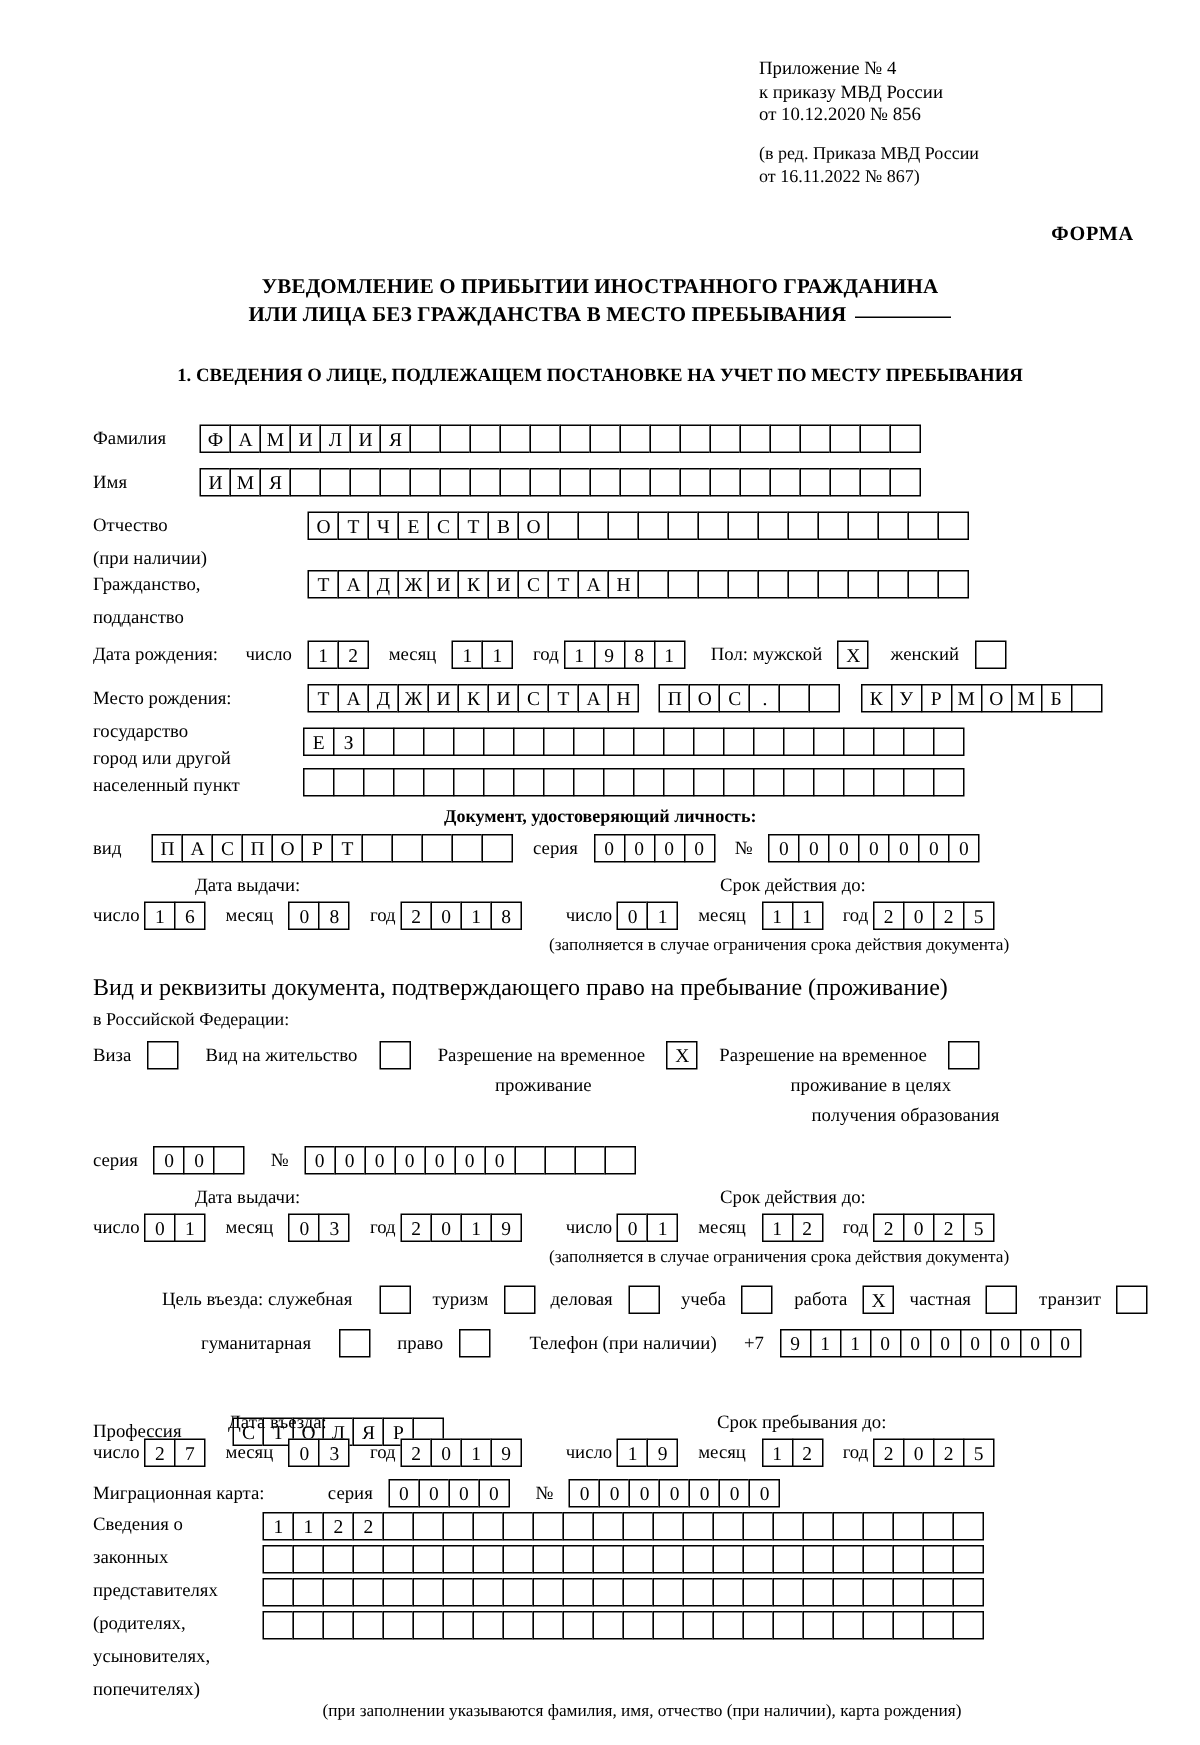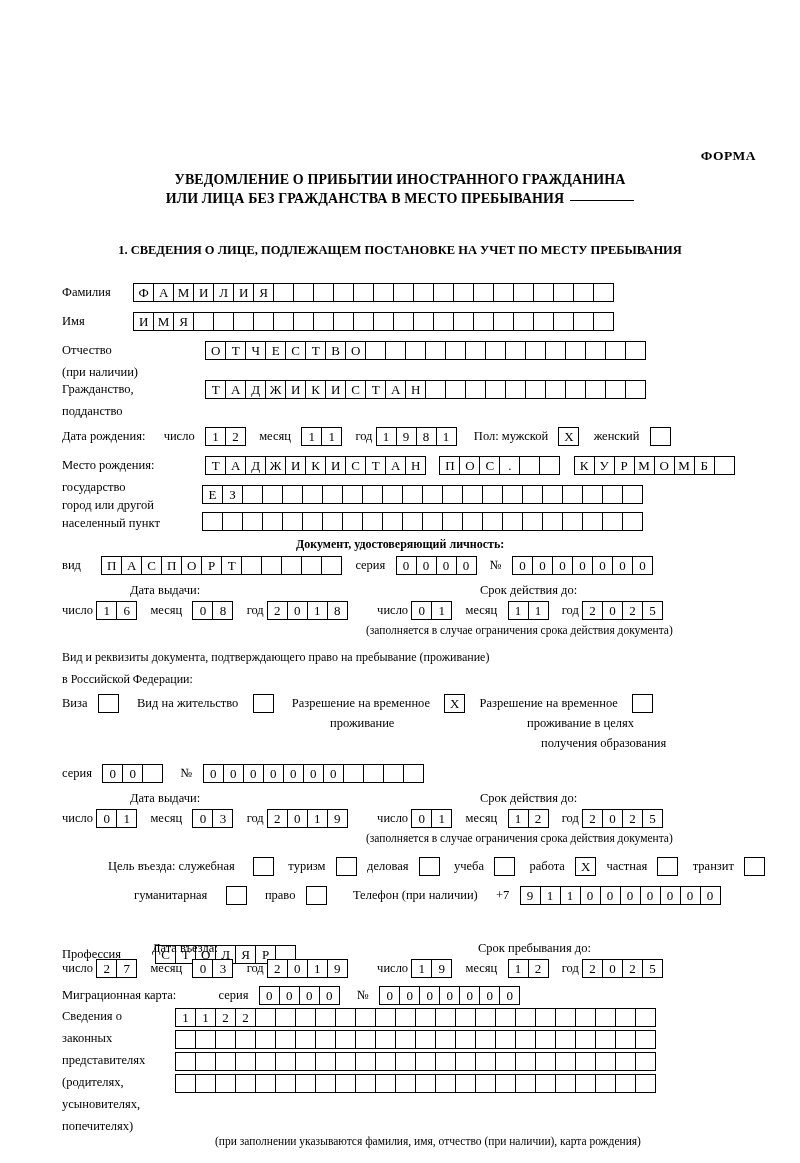--- a/index.html
+++ b/index.html
@@ -38,21 +38,21 @@
     position: absolute;
     top: 148px;
     right: 44px;
     font-weight: bold;
     font-size: 13.5px;
     letter-spacing: 0.5px;
   }
 
   .title {
     position: absolute;
-    top: 170px;
+    top: 182px;
     left: 0;
     width: 800px;
     text-align: center;
     font-weight: bold;
     font-size: 14px;
     line-height: 19px;
     letter-spacing: 0.1px;
   }
   .title .u-line {
     display: inline-block;
@@ -107,20 +107,29 @@
   .sp8 { display:inline-block; width: 8px; }
   .sp12 { display:inline-block; width: 12px; }
 
   .lbl-inline { display:inline-block; vertical-align: middle; }
 </style>
 </head>
 <body>
 
 <div class="page">
 
+  <div class="header-block">
+    <div>Приложение № 4</div>
+    <div>к приказу МВД России</div>
+    <div>от 10.12.2020 № 856</div>
+    <div class="grp2">
+      <div>(в ред. Приказа МВД России</div>
+      <div>от 16.11.2022 № 867)</div>
+    </div>
+  </div>
 
   <div class="forma">ФОРМА</div>
 
   <div class="title">
     <div>УВЕДОМЛЕНИЕ О ПРИБЫТИИ ИНОСТРАННОГО ГРАЖДАНИНА</div>
     <div>
       <span>ИЛИ ЛИЦА БЕЗ ГРАЖДАНСТВА В МЕСТО ПРЕБЫВАНИЯ</span><span class="u-line"></span>
     </div>
   </div>
 
@@ -454,21 +463,21 @@
     <span class="cells" id="cells-doc-vyear">
         <span class="cell">2</span>
         <span class="cell">0</span>
         <span class="cell">2</span>
         <span class="cell">5</span>
       </span>
   </div>
 
   <div class="row small" style="top:624px; left:366px;">(заполняется в случае ограничения срока действия документа)</div>
 
-  <div class="row" style="top:650px; left:62px; font-size:12px;">Вид и реквизиты документа, подтверждающего право на пребывание (проживание)</div>
+  <div class="row" style="top:650px; left:62px; font-size:16px;">Вид и реквизиты документа, подтверждающего право на пребывание (проживание)</div>
   <div class="row" style="top:672px; left:62px; font-size:12px;">в Российской Федерации:</div>
 
   <div class="row" style="top:694px; left:62px;">
     <span class="lbl lbl-inline">Виза</span>
     <span class="sp4"></span>
     <span class="box"></span>
     <span class="sp12"></span>
     <span class="lbl lbl-inline">Вид на жительство</span>
     <span class="sp8"></span>
     <span class="box"></span>

